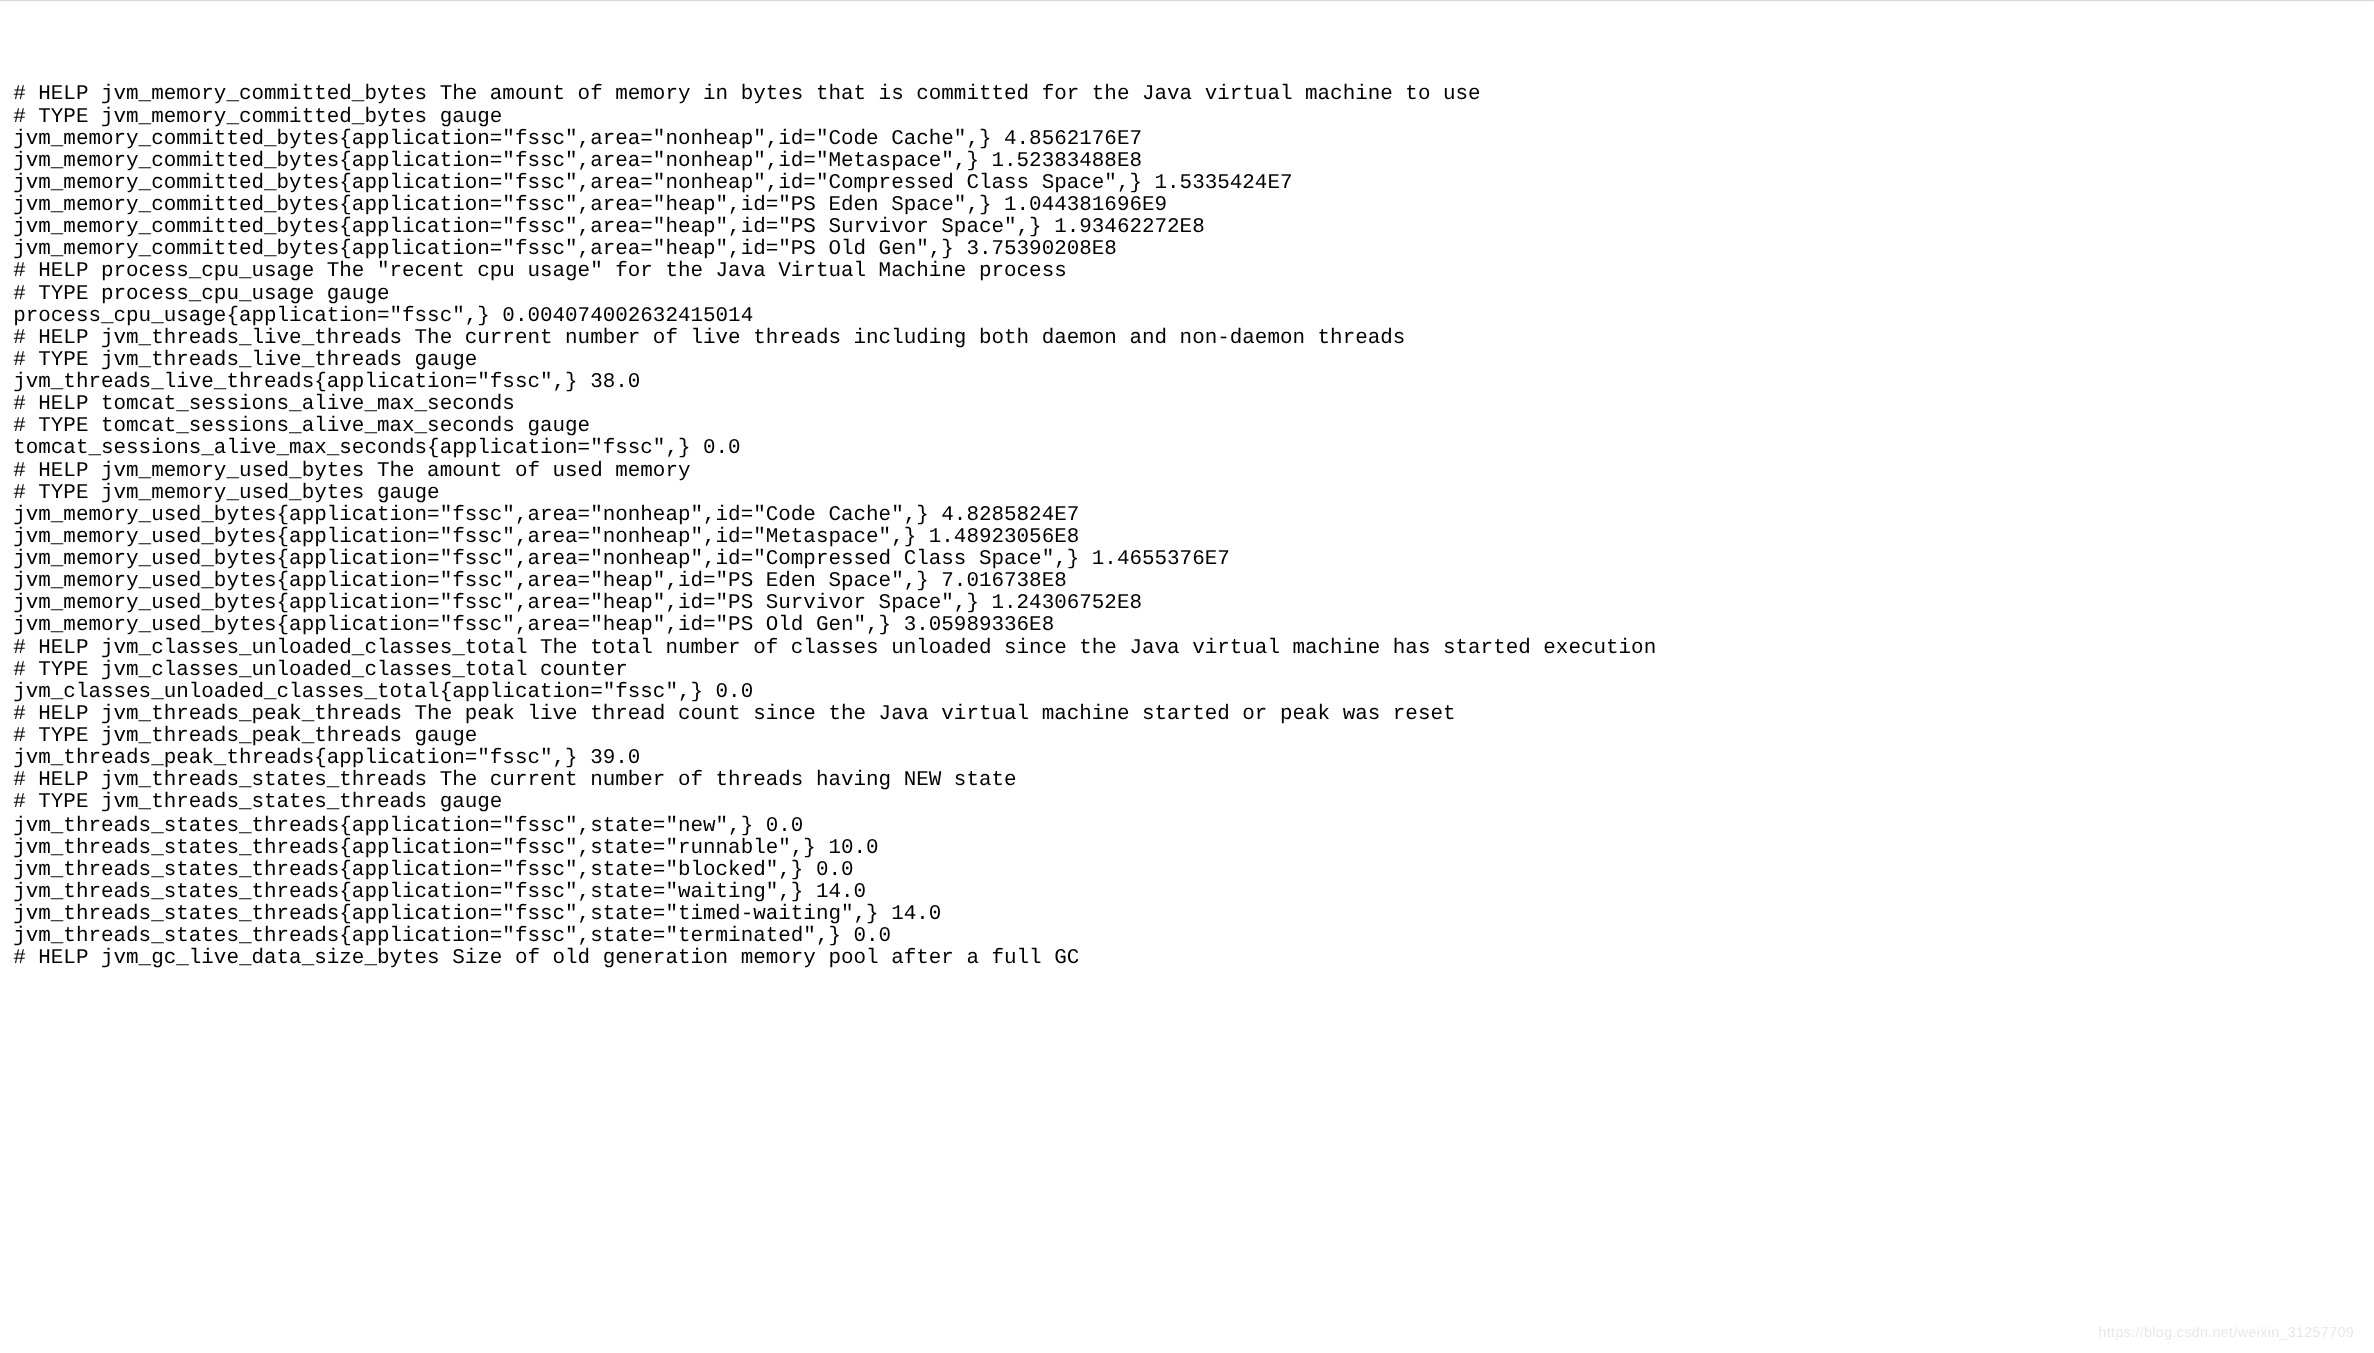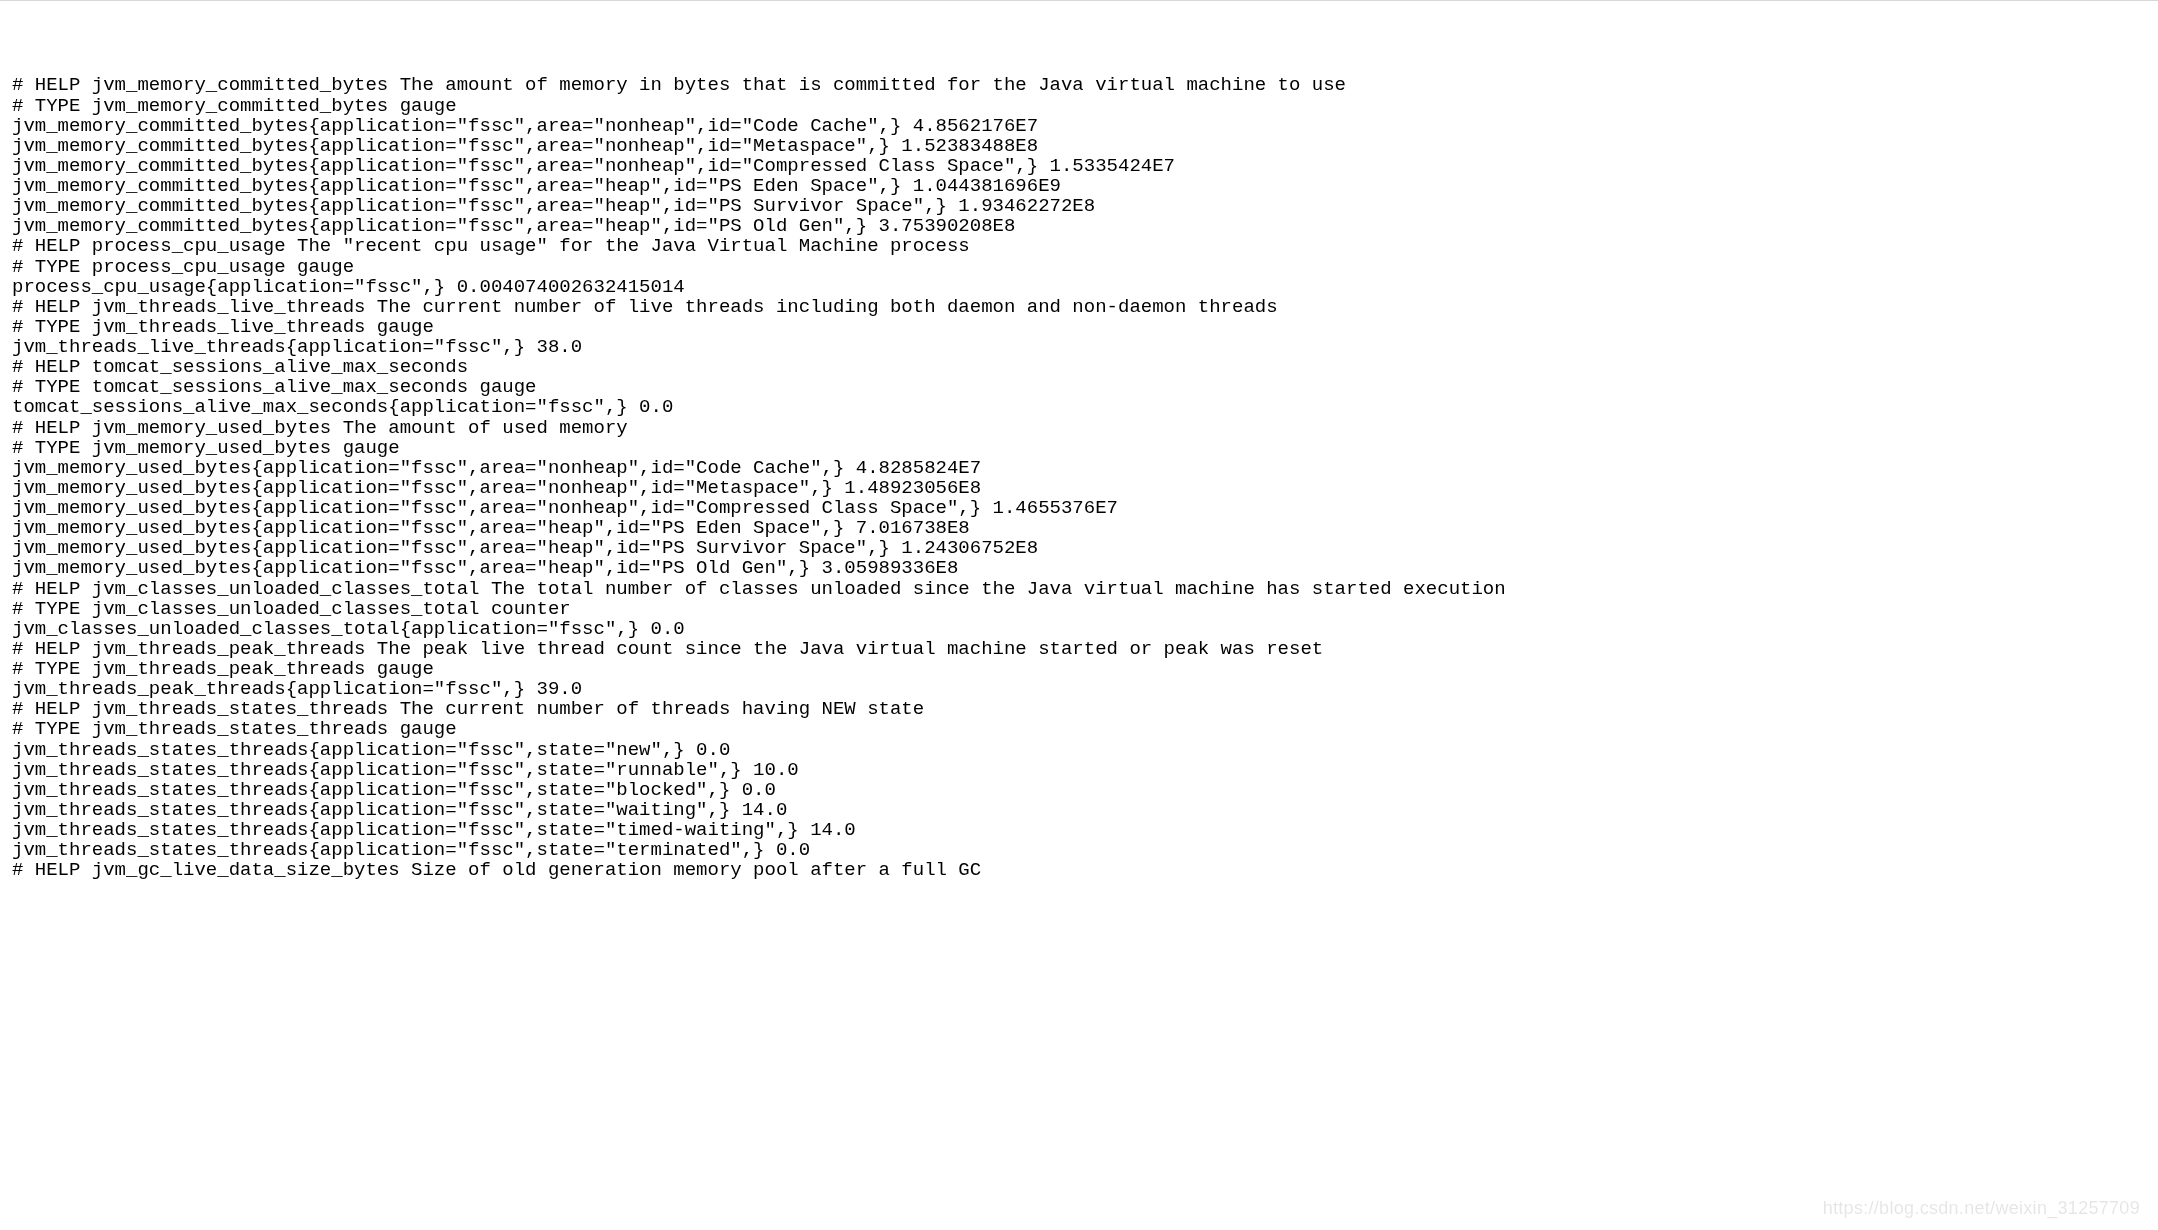--- a/index.html
+++ b/index.html
@@ -12,21 +12,21 @@
       background: #fff;
       color: #000;
       border-top: 1px solid #d7d7d7;
     }
     .watermark {
       position: fixed;
       right: 18px;
       bottom: 12px;
       color: rgba(0,0,0,0.10);
       font-family: Arial, sans-serif;
-      font-size: 18px;
+      font-size: 13px;
       letter-spacing: 0.3px;
       text-align: center;
     }
   </style>
 </head>
 <body>
 
 
 <div id="container"><div># HELP jvm_memory_committed_bytes The amount of memory in bytes that is committed for the Java virtual machine to use</div><div># TYPE jvm_memory_committed_bytes gauge</div><div>jvm_memory_committed_bytes{application="fssc",area="nonheap",id="Code Cache",} 4.8562176E7</div><div>jvm_memory_committed_bytes{application="fssc",area="nonheap",id="Metaspace",} 1.52383488E8</div><div>jvm_memory_committed_bytes{application="fssc",area="nonheap",id="Compressed Class Space",} 1.5335424E7</div><div>jvm_memory_committed_bytes{application="fssc",area="heap",id="PS Eden Space",} 1.044381696E9</div><div>jvm_memory_committed_bytes{application="fssc",area="heap",id="PS Survivor Space",} 1.93462272E8</div><div>jvm_memory_committed_bytes{application="fssc",area="heap",id="PS Old Gen",} 3.75390208E8</div><div># HELP process_cpu_usage The "recent cpu usage" for the Java Virtual Machine process</div><div># TYPE process_cpu_usage gauge</div><div>process_cpu_usage{application="fssc",} 0.004074002632415014</div><div># HELP jvm_threads_live_threads The current number of live threads including both daemon and non-daemon threads</div><div># TYPE jvm_threads_live_threads gauge</div><div>jvm_threads_live_threads{application="fssc",} 38.0</div><div># HELP tomcat_sessions_alive_max_seconds </div><div># TYPE tomcat_sessions_alive_max_seconds gauge</div><div>tomcat_sessions_alive_max_seconds{application="fssc",} 0.0</div><div># HELP jvm_memory_used_bytes The amount of used memory</div><div># TYPE jvm_memory_used_bytes gauge</div><div>jvm_memory_used_bytes{application="fssc",area="nonheap",id="Code Cache",} 4.8285824E7</div><div>jvm_memory_used_bytes{application="fssc",area="nonheap",id="Metaspace",} 1.48923056E8</div><div>jvm_memory_used_bytes{application="fssc",area="nonheap",id="Compressed Class Space",} 1.4655376E7</div><div>jvm_memory_used_bytes{application="fssc",area="heap",id="PS Eden Space",} 7.016738E8</div><div>jvm_memory_used_bytes{application="fssc",area="heap",id="PS Survivor Space",} 1.24306752E8</div><div>jvm_memory_used_bytes{application="fssc",area="heap",id="PS Old Gen",} 3.05989336E8</div><div># HELP jvm_classes_unloaded_classes_total The total number of classes unloaded since the Java virtual machine has started execution</div><div># TYPE jvm_classes_unloaded_classes_total counter</div><div>jvm_classes_unloaded_classes_total{application="fssc",} 0.0</div><div># HELP jvm_threads_peak_threads The peak live thread count since the Java virtual machine started or peak was reset</div><div># TYPE jvm_threads_peak_threads gauge</div><div>jvm_threads_peak_threads{application="fssc",} 39.0</div><div># HELP jvm_threads_states_threads The current number of threads having NEW state</div><div># TYPE jvm_threads_states_threads gauge</div><div>jvm_threads_states_threads{application="fssc",state="new",} 0.0</div><div>jvm_threads_states_threads{application="fssc",state="runnable",} 10.0</div><div>jvm_threads_states_threads{application="fssc",state="blocked",} 0.0</div><div>jvm_threads_states_threads{application="fssc",state="waiting",} 14.0</div><div>jvm_threads_states_threads{application="fssc",state="timed-waiting",} 14.0</div><div>jvm_threads_states_threads{application="fssc",state="terminated",} 0.0</div><div># HELP jvm_gc_live_data_size_bytes Size of old generation memory pool after a full GC</div></div>
 <div class="watermark">https://blog.csdn.net/weixin_31257709</div>

